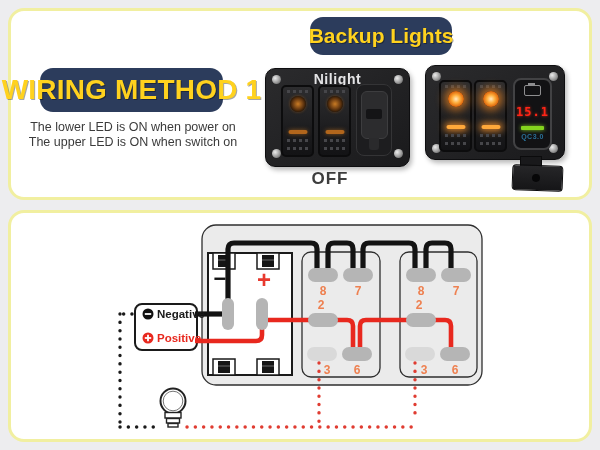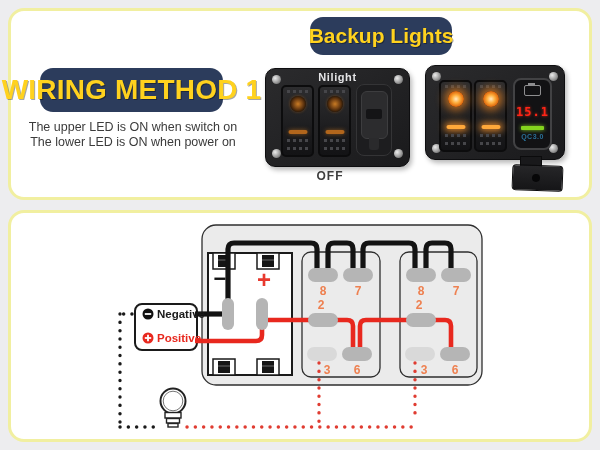--- a/index.html
+++ b/index.html
@@ -16,21 +16,21 @@
 
   #desc{position:absolute;left:8px;top:109px;width:228px;text-align:center;color:#3b3b3b;
         font-size:12.5px;line-height:15px;}
 
   
   .panel{position:absolute;background:linear-gradient(145deg,#2b2b2d,#1a1a1c);border:1px solid #0e0e10;
          border-radius:10px;box-shadow:2px 3px 5px rgba(0,0,0,.28);}
   .screw{position:absolute;width:9px;height:9px;border-radius:50%;
          background:radial-gradient(circle at 35% 35%,#ececec,#9a9a9a 55%,#4c4c4c);}
   .brand{position:absolute;left:0;right:0;top:2px;text-align:center;color:#e4e4e6;
-         font-size:11px;font-weight:bold;letter-spacing:.6px;}
+         font-size:14px;font-weight:bold;letter-spacing:.6px;}
   .rocker{position:absolute;width:33px;height:72px;border:2px solid #0c0c0d;border-radius:5px;box-sizing:border-box;
           background:linear-gradient(#2d2d2f,#131315);}
   .rocker .topmarks,.rocker .ticks1,.rocker .ticks2{position:absolute;left:4px;height:3px;width:21px;
           background:repeating-linear-gradient(90deg,#46464a 0 3px,transparent 3px 6px);}
   .rocker .topmarks{top:3px;}
   .rocker .ticks1{top:52px;}
   .rocker .ticks2{top:60px;}
   .emblem{position:absolute;left:50%;top:9px;transform:translateX(-50%);width:16px;height:16px;border-radius:50%;}
   .emblem.dim{background:radial-gradient(circle,#c97b24 0%,#6b3c12 45%,#241304 75%);box-shadow:0 0 3px rgba(190,110,30,.5);}
   .emblem.lit{background:radial-gradient(circle,#ffeac2 0%,#ffae3c 35%,#e06c10 65%,#5e2c04 95%);
@@ -51,21 +51,21 @@
   .volt-reading{font-family:"DejaVu Sans Mono",monospace;font-weight:bold;font-size:12px;color:#ff2417;
                 letter-spacing:1px;margin-top:9px;text-shadow:0 0 3px rgba(255,50,25,.8);}
   .charge-bar{width:23px;height:4px;background:#84d41e;border-radius:1px;margin-top:7px;box-shadow:0 0 4px rgba(140,215,35,.9);}
   .qc-label{font-size:7px;font-weight:bold;color:#2a7096;margin-top:3px;letter-spacing:.5px;}
 
   .bracket-hinge{position:absolute;left:509px;top:145px;width:20px;height:13px;background:#19191b;border:1px solid #0b0b0c;}
   .bracket-plate{position:absolute;left:501px;top:154px;width:49px;height:24px;background:linear-gradient(#262628,#151517);
                  border:1px solid #0b0b0c;border-radius:4px;transform:rotate(2deg);}
   .bracket-hole{position:absolute;left:19px;top:8px;width:8px;height:8px;border-radius:50%;background:#070708;}
 
-  .state-label{position:absolute;width:70px;text-align:center;font-size:12px;font-weight:bold;
+  .state-label{position:absolute;width:70px;text-align:center;font-size:17px;font-weight:bold;
                color:#3d3d3d;letter-spacing:1px;}
   #off-label{left:284px;top:158px;}
   #on-label{left:445px;top:158px;}
 
   #diagram-svg{position:absolute;left:0;top:0;}
 </style>
 </head>
 <body>
 
 <div class="stage">
@@ -74,22 +74,22 @@
 
     <div id="backup-badge" class="badge">
       <span>Backup Lights</span>
     </div>
 
     <div id="method-badge" class="badge">
       <span>WIRING METHOD 1</span>
     </div>
 
     <div id="desc">
+      <div>The lower LED is ON when power on</div>
       <div>The upper LED is ON when switch on</div>
-      <div>The lower LED is ON when power on</div>
     </div>
 
     <div class="panel" style="left:254px;top:57px;width:143px;height:97px;">
       <span class="screw" style="left:6px;top:6px;"></span>
       <span class="screw" style="left:128px;top:6px;"></span>
       <span class="screw" style="left:6px;top:80px;"></span>
       <span class="screw" style="left:128px;top:80px;"></span>
       <div class="brand">Nilight</div>
       <div class="rocker" style="left:15px;top:16px;">
         <div class="topmarks"></div>

